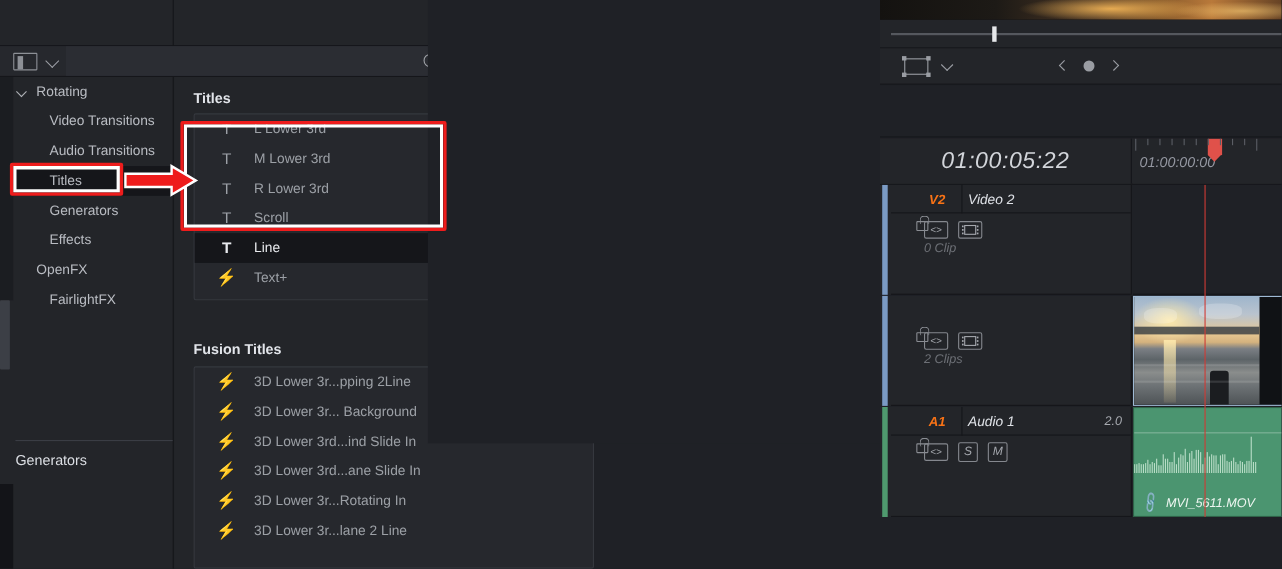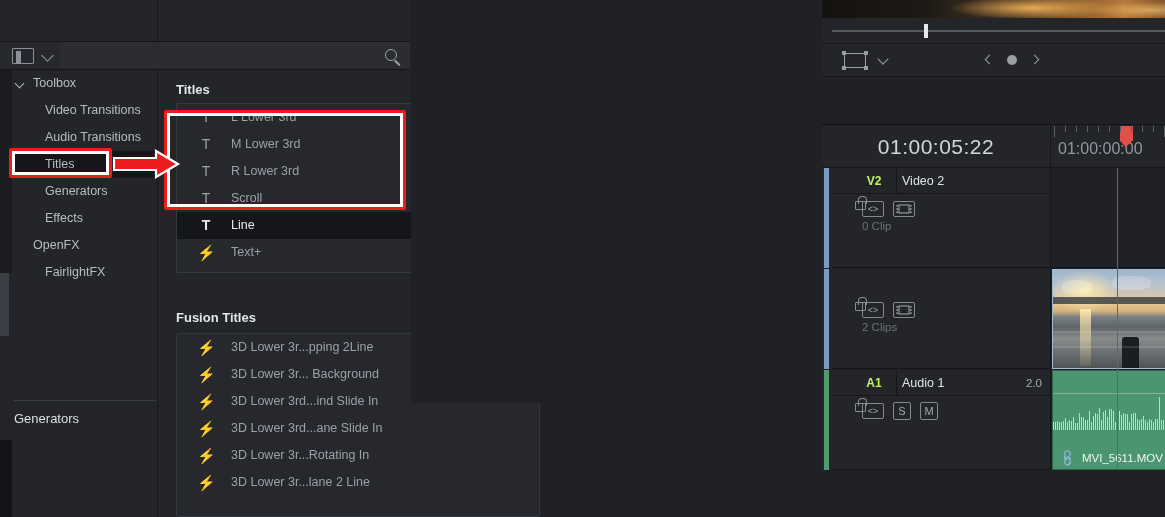--- a/index.html
+++ b/index.html
@@ -54,21 +54,21 @@
   .bolt { font-size: 15px; }
 
   .browse-scroll-track { position: absolute; left: 399px; top: 72px; width: 8px; height: 130px; background: #1b1d21; }
   .browse-scroll-thumb { position: absolute; left: 399px; top: 72px; width: 8px; height: 50px; background: #55585f; border-radius: 4px; }
 
   
   .ann-box { position: absolute; border: 3px solid #ee1c1c; box-shadow: inset 0 0 0 3px #ffffff; border-radius: 2px; pointer-events: none; }
   .ann-arrow { position: absolute; pointer-events: none; }
 
   
-  .right-pane { position: absolute; left: 411px; top: 0; width: 754px; height: 403px; background: #1f2126; }
+  .right-pane { position: absolute; left: 389px; top: 0; width: 754px; height: 403px; background: #1f2126; font-style: italic; }
 
   
   .preview { position: absolute; left: 411px; top: 0; width: 754px; height: 18px; overflow: hidden; background: #0b0a09; }
   .preview-img { position: absolute; left: 0; top: 0; width: 754px; height: 18px;
      background:
        radial-gradient(ellipse 120px 16px at 210px 8px, rgba(255,190,90,0.85), rgba(255,150,40,0) 70%),
        radial-gradient(ellipse 90px 12px at 330px 10px, rgba(255,210,120,0.6), rgba(255,160,50,0) 70%),
        linear-gradient(90deg, #141210 0%, #1d1a16 14%, #4a3524 26%, #8a5c2c 34%, #b9793a 40%, #6a4526 48%, #3a2d23 56%, #2c2a26 66%, #26282a 78%, #1b1e20 92%, #141618 100%);
   }
 
@@ -92,28 +92,28 @@
 
   
   .edit-toolbar { position: absolute; left: 411px; top: 78px; width: 754px; height: 47px; background: #1f2126; border-bottom: 1px solid #15161a; }
 
   
   .tl-header { position: absolute; left: 411px; top: 126px; width: 754px; height: 42px; background: #232529; border-bottom: 1px solid #15161a; }
   .tc-box { position: absolute; left: 0; top: 0; width: 229px; height: 41px; background: #232529; border-right: 1px solid #15161a; display: flex; align-items: center; justify-content: center; }
   .tc-text { font-size: 21px; color: #d2d5da; letter-spacing: 0.5px; font-family: "Liberation Sans", sans-serif; }
   .ruler { position: absolute; left: 230px; top: 0; width: 524px; height: 41px; background: #232529; overflow: hidden; }
   .tick { position: absolute; top: 0; width: 1px; background: #5b5e65; }
-  .ruler-label { position: absolute; top: 14px; font-size: 16px; color: #9396a0; white-space: nowrap; }
+  .ruler-label { position: absolute; top: 14px; font-size: 13px; color: #9396a0; white-space: nowrap; }
 
   
   .tracks { position: absolute; left: 411px; top: 168px; width: 754px; height: 349px; background: #1f2126; overflow: hidden; }
   .track-head { position: absolute; left: 0; width: 229px; background: #232529; border-right: 1px solid #15161a; }
   .track-accent { position: absolute; left: 2px; top: 0; width: 5px; }
   .th-top { position: absolute; left: 10px; right: 0; top: 0; height: 26px; border-bottom: 1px solid #15161a; }
-  .th-num { position: absolute; left: 20px; top: 0; width: 44px; height: 26px; line-height: 26px; text-align: center; font-size: 12px; font-weight: bold; color: #bef264; }
+  .th-num { position: absolute; left: 20px; top: 0; width: 44px; height: 26px; line-height: 26px; text-align: center; font-size: 12px; font-weight: bold; color: #f97316; }
   .th-name { position: absolute; left: 70px; top: 0; height: 26px; line-height: 26px; font-size: 12.5px; color: #dfe2e7; }
   .th-ch { position: absolute; right: 8px; top: 0; height: 26px; line-height: 26px; font-size: 11.5px; color: #a7aab0; }
   .th-vsep { position: absolute; left: 64px; top: 0; width: 1px; height: 26px; background: #15161a; }
   .th-ctrls { position: absolute; left: 10px; top: 26px; height: 30px; display: flex; align-items: center; gap: 9px; padding-left: 30px; }
   .ctrl-sq { width: 22px; height: 16px; border: 1.3px solid #85888e; border-radius: 2px; display: flex; align-items: center; justify-content: center; font-size: 9px; color: #a5a8ae; }
   .lock-ico { position: absolute; left: 33px; top: 33px; width: 11px; height: 9px; border: 1.4px solid #8a8d93; border-radius: 1px; }
   .lock-ico::before { content:""; position: absolute; left: 2px; top: -6px; width: 7px; height: 7px; border: 1.4px solid #8a8d93; border-bottom: none; border-radius: 4px 4px 0 0; }
   .th-clips { position: absolute; left: 40px; bottom: 6px; font-size: 11.5px; color: #6d7076; }
   .th-bottom-line { position: absolute; left: 10px; right: 0; bottom: 0; height: 1px; background: #15161a; }
 
@@ -162,21 +162,21 @@
       <div class="chev panel-chev"></div>
       <div class="search-field" title="">
         <div class="search-icon"></div>
       </div>
     </div>
 
     <div class="tree-col">
       <div style="position:absolute;left:0;top:0;width:158px;">
         <div class="tree-item lvl0">
           <span class="tri"></span>
-          <span>Toolbox</span>
+          <span>Rotating</span>
         </div>
         <div class="tree-item lvl1">
           <span>Video Transitions</span>
         </div>
         <div class="tree-item lvl1">
           <span>Audio Transitions</span>
         </div>
         <div class="tree-item lvl1 selected">
           <span>Titles</span>
         </div>

